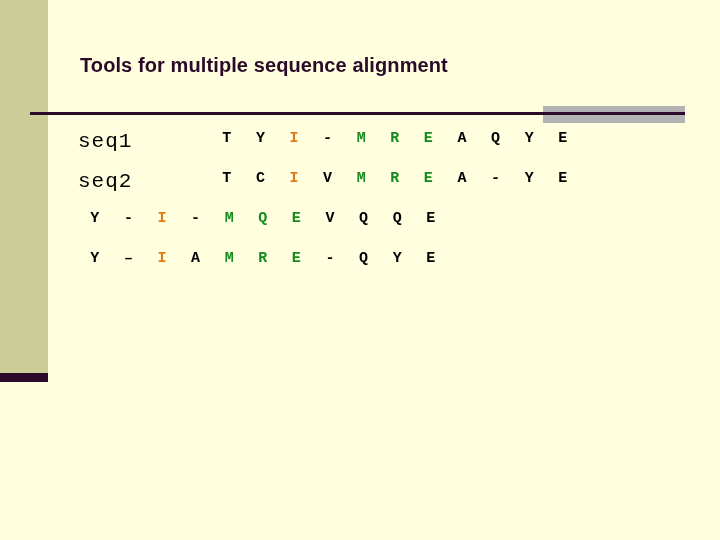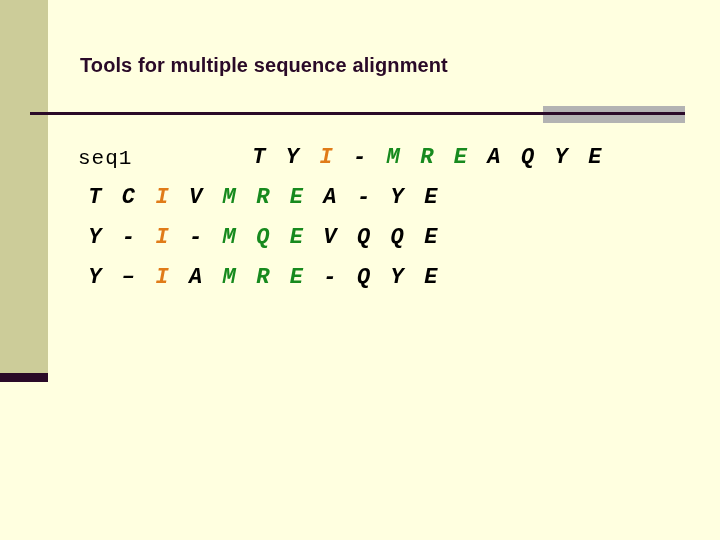--- a/index.html
+++ b/index.html
@@ -73,38 +73,36 @@
   
   .alignment {
     position: absolute;
     left: 78px;
     top: 130px;
     font-family: "Liberation Mono", "DejaVu Sans Mono", monospace;
   }
   .aln-row {
     height: 40px;
     display: flex;
-    align-items: flex-end;
+    align-items: flex-start;
     white-space: nowrap;
-    gap: 32px;
   }
   .seq-label {
     display: inline-block;
     width: 132px;
     font-size: 21px;
     font-weight: normal;
     color: #000000;
     letter-spacing: 1px;
   }
   .residues {
     display: inline-block;
-    font-size: 22px;
+    font-size: 15px;
     font-weight: bold;
     color: #000000;
-    font-style: italic;
   }
   .res {
     display: inline-block;
     width: 33.6px;
     text-align: center;
     color: #000000;
   }
   .res.c-orange { color: #E07B18; }
   .res.c-green  { color: #178A1E; }
   .res.c-black  { color: #000000; }
@@ -122,20 +120,21 @@
   <div class="rule-accent"></div>
   <div class="rule-line"></div>
 
   <div class="alignment">
 
   <div class="aln-row">
         <span class="seq-label">seq1</span>
         <span class="residues"><span class="res c-black">T</span><span class="res c-black">Y</span><span class="res c-orange">I</span><span class="res c-black">-</span><span class="res c-green">M</span><span class="res c-green">R</span><span class="res c-green">E</span><span class="res c-black">A</span><span class="res c-black">Q</span><span class="res c-black">Y</span><span class="res c-black">E</span></span>
       </div>
       <div class="aln-row">
+        <span class="seq-label">seq2</span>
         <span class="residues"><span class="res c-black">T</span><span class="res c-black">C</span><span class="res c-orange">I</span><span class="res c-black">V</span><span class="res c-green">M</span><span class="res c-green">R</span><span class="res c-green">E</span><span class="res c-black">A</span><span class="res c-black">-</span><span class="res c-black">Y</span><span class="res c-black">E</span></span>
       </div>
       <div class="aln-row">
         <span class="residues"><span class="res c-black">Y</span><span class="res c-black">-</span><span class="res c-orange">I</span><span class="res c-black">-</span><span class="res c-green">M</span><span class="res c-green">Q</span><span class="res c-green">E</span><span class="res c-black">V</span><span class="res c-black">Q</span><span class="res c-black">Q</span><span class="res c-black">E</span></span>
       </div>
       <div class="aln-row">
         <span class="residues"><span class="res c-black">Y</span><span class="res c-black">–</span><span class="res c-orange">I</span><span class="res c-black">A</span><span class="res c-green">M</span><span class="res c-green">R</span><span class="res c-green">E</span><span class="res c-black">-</span><span class="res c-black">Q</span><span class="res c-black">Y</span><span class="res c-black">E</span></span>
       </div>
     </div>
 

